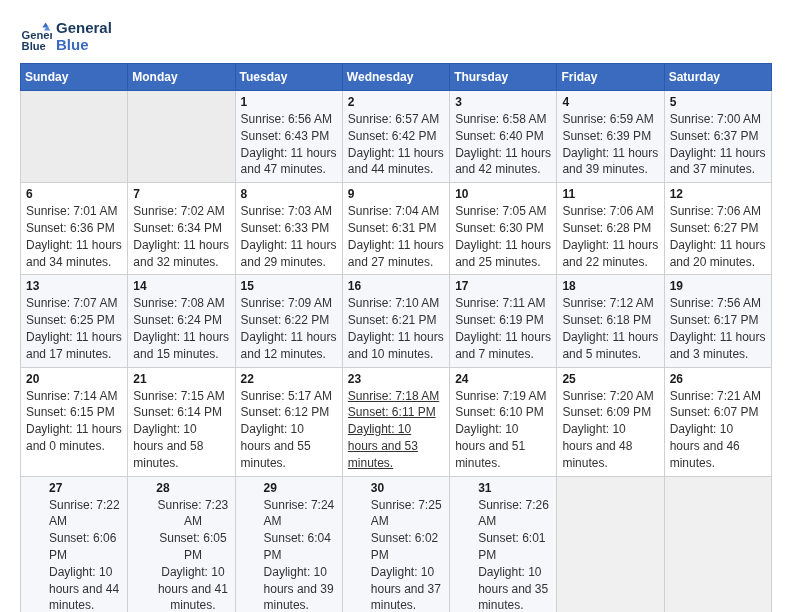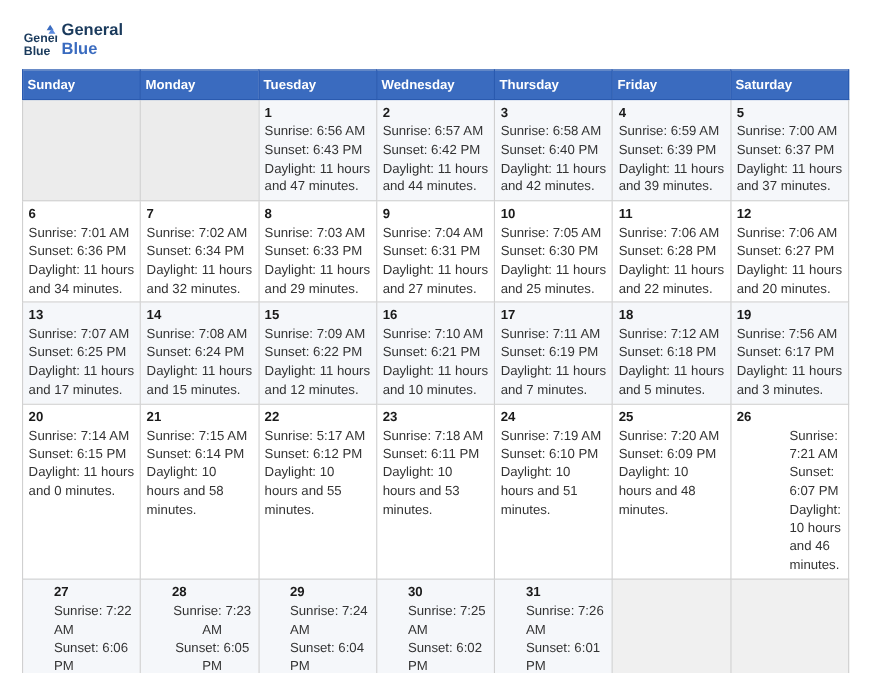--- a/index.html
+++ b/index.html
@@ -260,39 +260,39 @@
 Daylight: 10 hours and 58 minutes.</div>
         </td>
         <td>
           <span class="day-number">22</span>
           <div class="day-info" style="white-space: pre-line;">Sunrise: 5:17 AM
 Sunset: 6:12 PM
 Daylight: 10 hours and 55 minutes.</div>
         </td>
         <td>
           <span class="day-number">23</span>
-          <div class="day-info" style="white-space: pre-line;">Sunrise: 7:18 AM
+          <div class="day-info" style="white-space: pre-line; text-decoration: underline;">Sunrise: 7:18 AM
 Sunset: 6:11 PM
 Daylight: 10 hours and 53 minutes.</div>
         </td>
         <td>
           <span class="day-number">24</span>
           <div class="day-info" style="white-space: pre-line;">Sunrise: 7:19 AM
 Sunset: 6:10 PM
 Daylight: 10 hours and 51 minutes.</div>
         </td>
         <td>
           <span class="day-number">25</span>
           <div class="day-info" style="white-space: pre-line;">Sunrise: 7:20 AM
 Sunset: 6:09 PM
 Daylight: 10 hours and 48 minutes.</div>
         </td>
         <td>
           <span class="day-number">26</span>
-          <div class="day-info" style="white-space: pre-line; margin-left: 48px;">Sunrise: 7:21 AM
+          <div class="day-info" style="white-space: pre-line;">Sunrise: 7:21 AM
 Sunset: 6:07 PM
 Daylight: 10 hours and 46 minutes.</div>
         </td>
       </tr>
       <tr class="row-5">
         <td>
           <span class="day-number">27</span>
           <div class="day-info" style="white-space: pre-line;">Sunrise: 7:22 AM
 Sunset: 6:06 PM
 Daylight: 10 hours and 44 minutes.</div>

